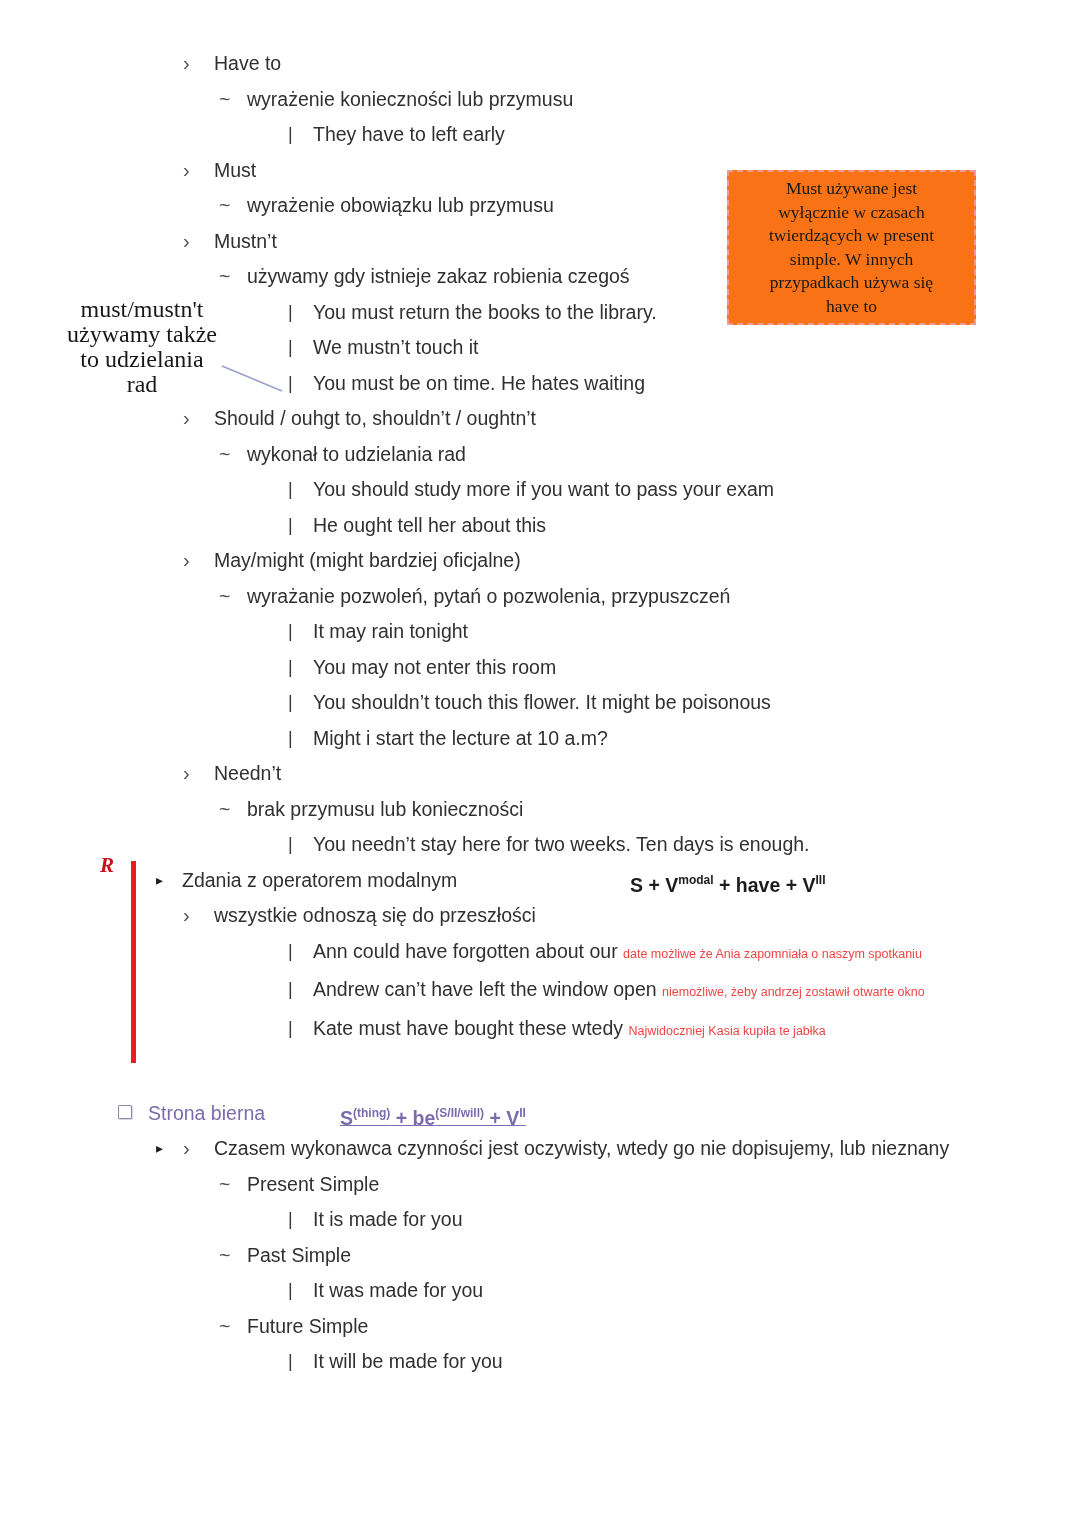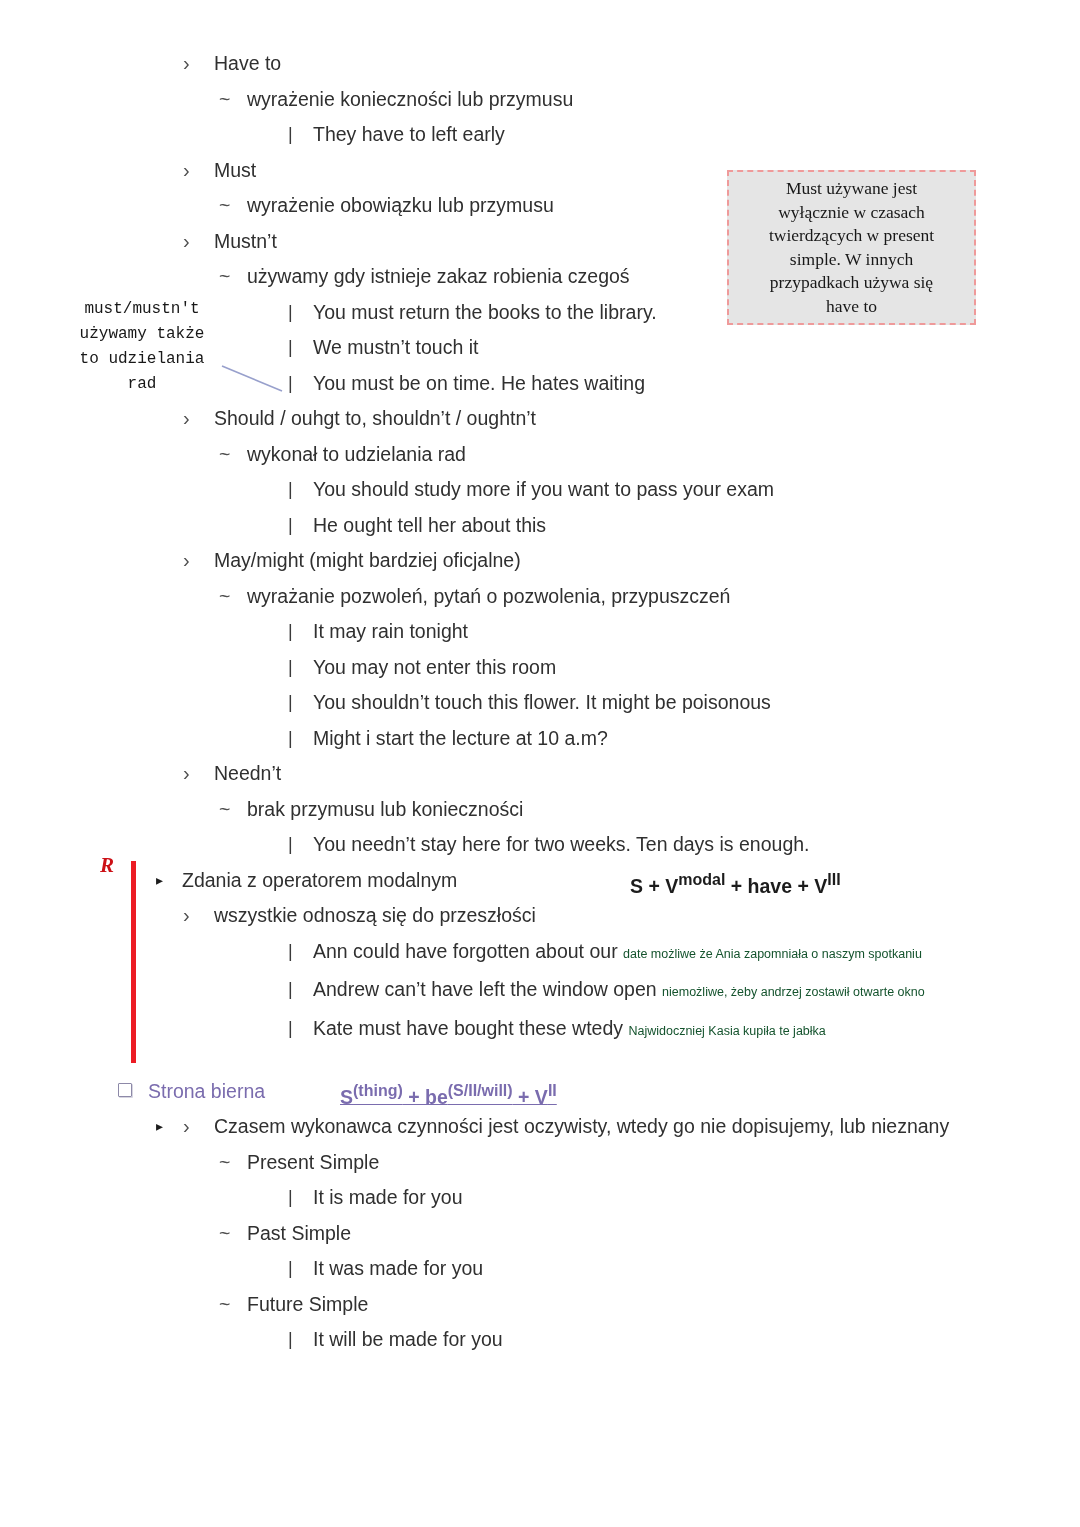--- a/index.html
+++ b/index.html
@@ -17,35 +17,35 @@
   .l1 .bullet { left:156px; font-size:14px; color:#1c1c1c; }
   .l2 { padding-left:214px; }
   .l2 .bullet { left:183px; font-size:20px; }
   .l3 { padding-left:247px; }
   .l3 .bullet { left:219px; }
   .l4 { padding-left:313px; }
   .l4 .bullet { left:288px; font-size:18px; color:#3a3a3a; }
 
   .bold { font-weight:normal; }
   .purple { color:#7a6cae; }
-  .suffix { font-size:12.5px; color:#14532d; }
-  .gap { margin-top:34px; }
+  .suffix { font-size:12.5px; color:#ef4444; }
+  .gap { margin-top:56px; }
   .text-wrap { display:inline-block; max-width:742px; vertical-align:top; white-space:normal; }
 
   .formula { position:absolute; top:0; font-weight:bold; white-space:nowrap; font-size:19.5px; }
-  .formula sup { font-size:16px; font-weight:bold; }
+  .formula sup { font-size:12px; font-weight:bold; }
   .formula.black { color:#1c1c1c; }
   .formula.purple { color:#7a6cae; }
 
   #margin-note { position:absolute; left:58px; top:297px; width:168px; text-align:center;
-    font-family:Liberation Mono, monospace; font-size:16px; line-height:25px; color:#181818; }
+    font-family:Liberation Serif, serif; font-size:24px; line-height:25px; color:#181818; }
 
   #side-box { position:absolute; left:727px; top:170px; width:249px; padding:5px 6px;
     border:2px dashed #ef9a9a; text-align:center; font-family:"Liberation Serif", serif;
-    font-size:17.5px; line-height:23.5px; color:#181818; background:#e5e5e5; }
+    font-size:17.5px; line-height:23.5px; color:#181818; background:#f97316; }
 
   #red-bar { position:absolute; left:131px; top:861px; width:5px; height:202px; background:#ec1c24; }
 
   #red-label { position:absolute; left:100px; top:853px; font-family:"Liberation Serif", serif;
     font-weight:bold; font-style:italic; font-size:21px; color:#cc1016; }
 
   #connector { position:absolute; left:218px; top:358px; }
 </style>
 </head>
 <body>

